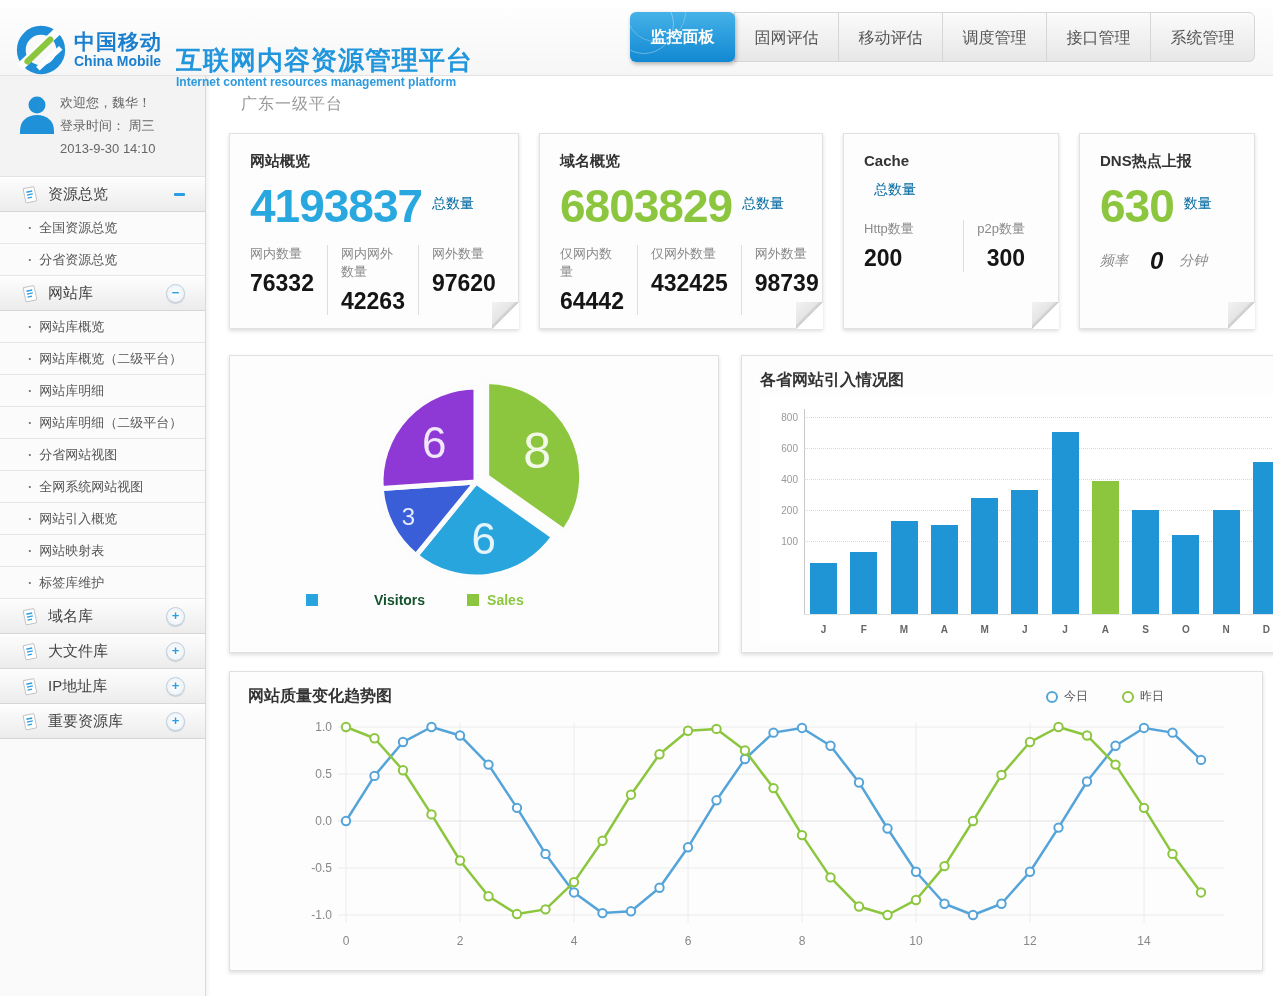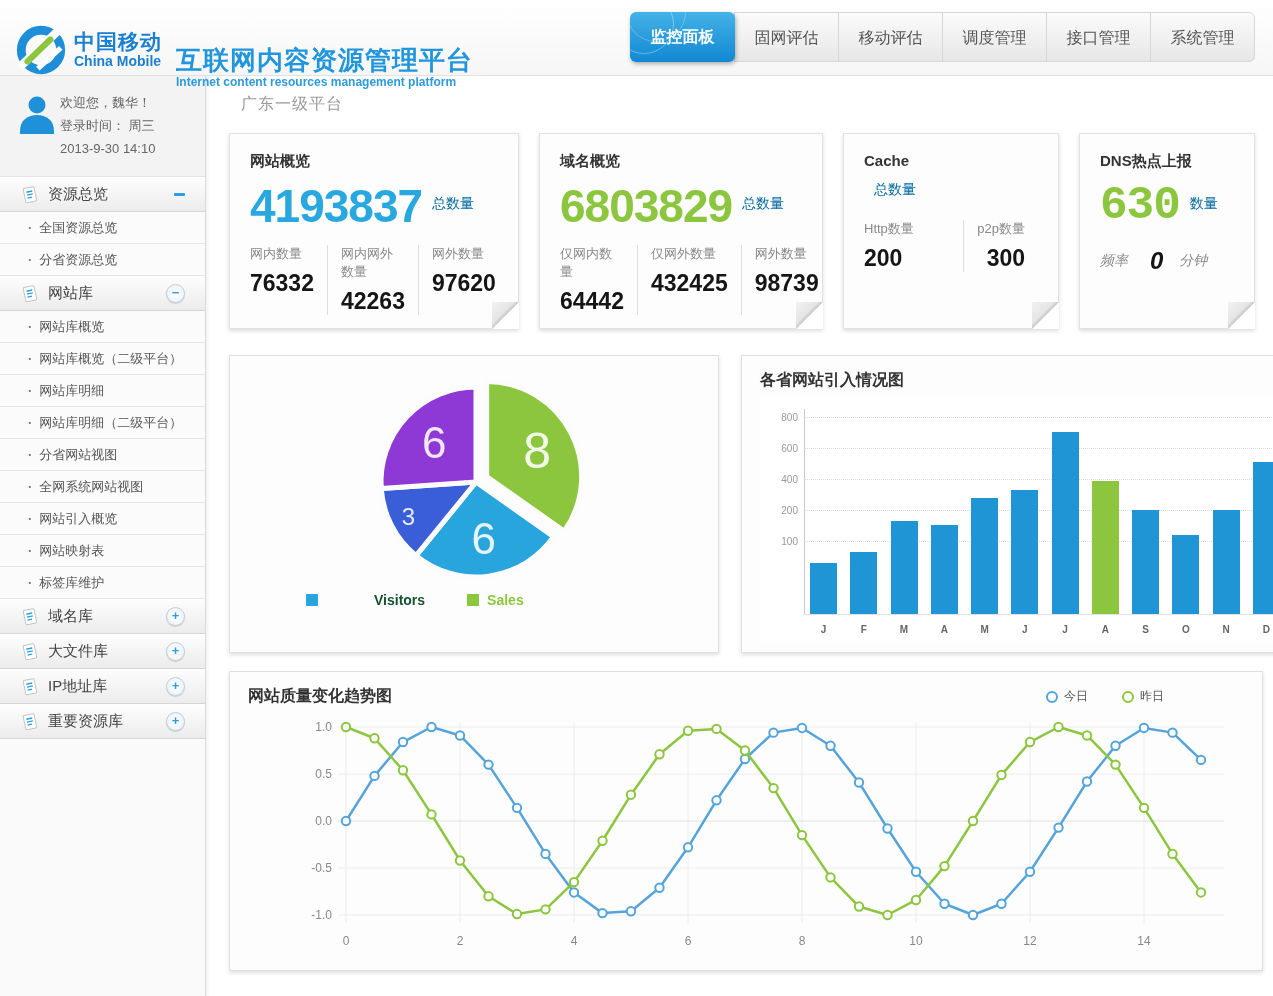--- a/index.html
+++ b/index.html
@@ -313,21 +313,21 @@
             <div class="stat">
               <div class="s-label">p2p数量</div>
               <div class="s-value">300</div>
             </div>
           </div>
           <div class="curl"></div>
         </div>
         <div class="card" style="width: 176px;">
           <h4>DNS热点上报</h4>
           <div class="big-row">
-            <span class="big" style="color: rgb(140, 198, 62); font-family: Liberation Mono, monospace;">630</span>
+            <span class="big" style="color: rgb(140, 198, 62);">630</span>
             <span class="big-unit">数量</span>
           </div>
           <div class="freq-row">
             <span>频率</span>
             <span class="freq-value">0</span>
             <span>分钟</span>
           </div>
           <div class="curl"></div>
         </div>
       </div>

